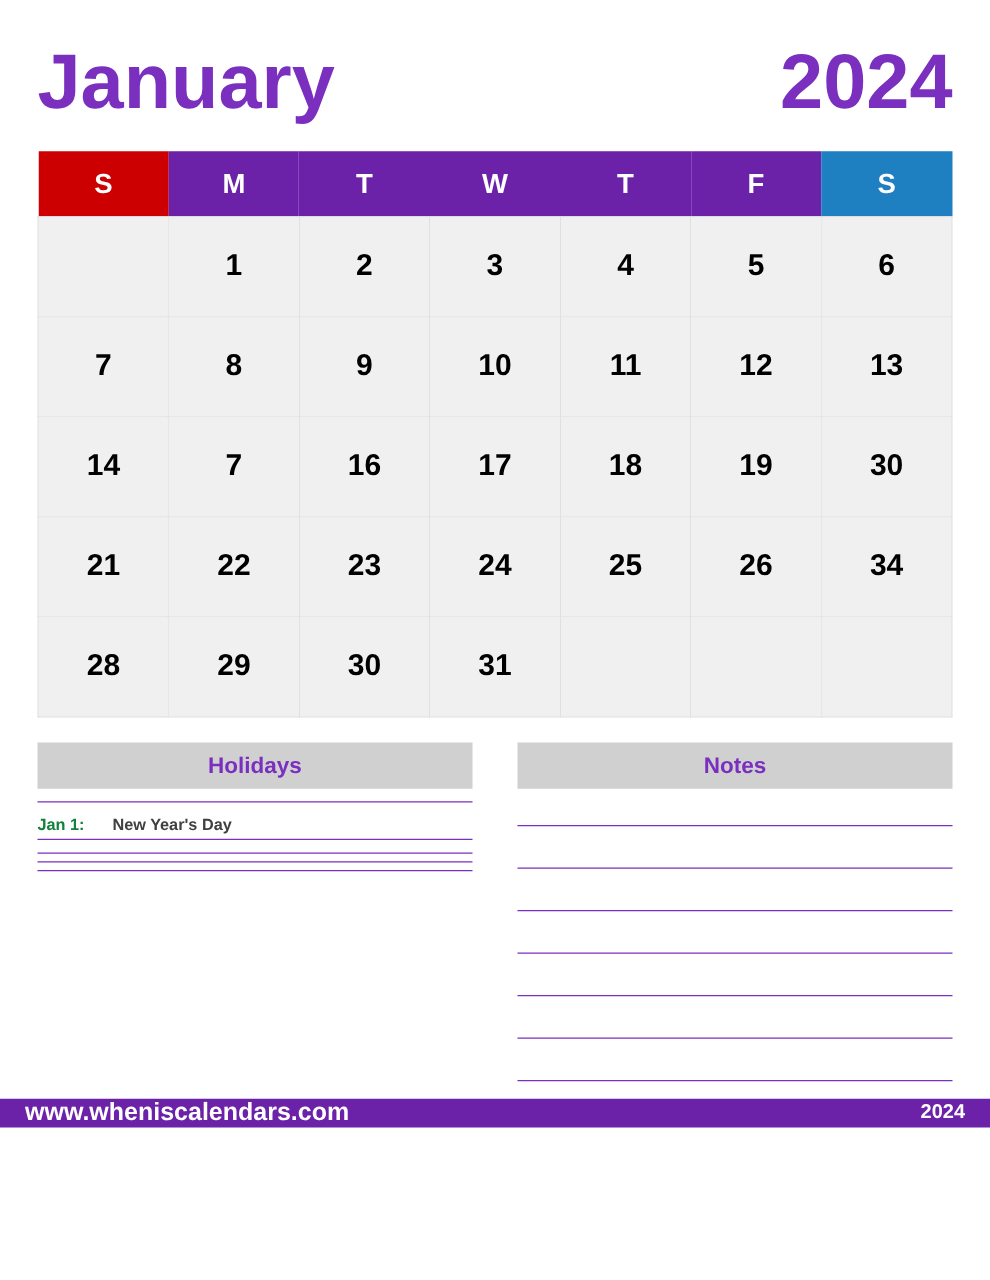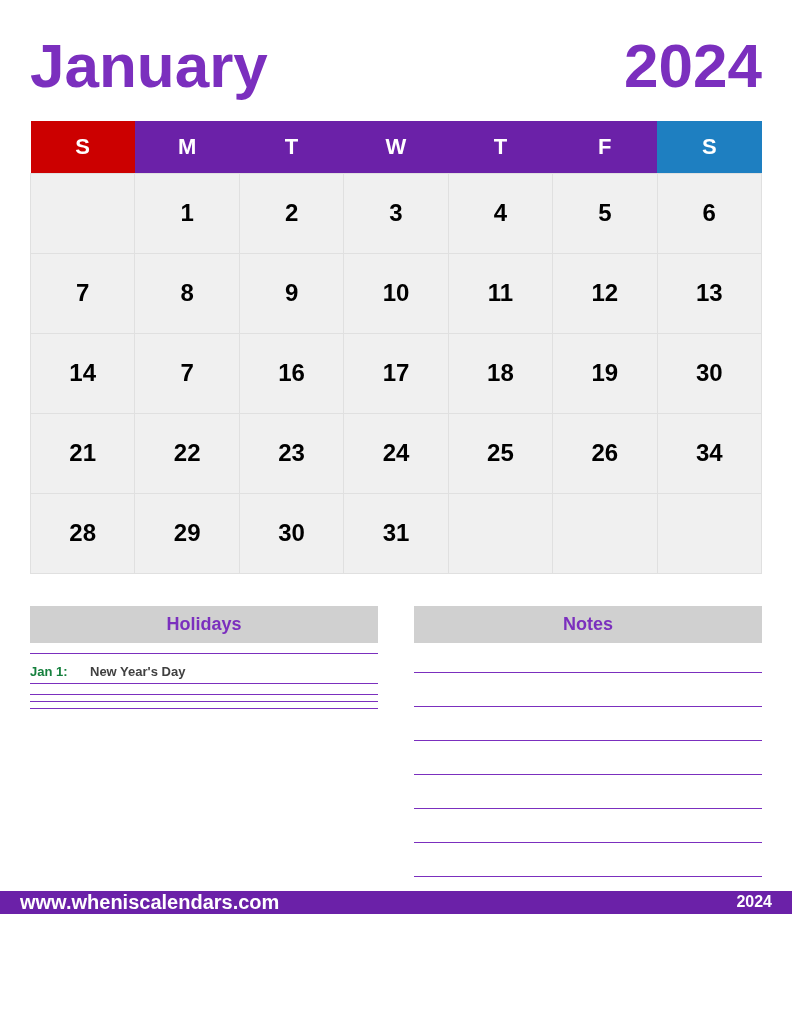--- a/index.html
+++ b/index.html
@@ -77,21 +77,21 @@
     }
     .day-sun { color: #cc0000; }
     .day-sat { color: #1e7fc1; }
     .day-holiday { color: #cc0000; }
     .day-empty { background-color: #f0f0f0; }
 
     
     .bottom-section {
       display: flex;
       gap: 36px;
-      margin-top: 32px;
+      margin-top: 20px;
       flex: 1;
     }
 
     .holidays-panel, .notes-panel {
       flex: 1;
     }
 
     .panel-header {
       background-color: #d0d0d0;
       text-align: center;

